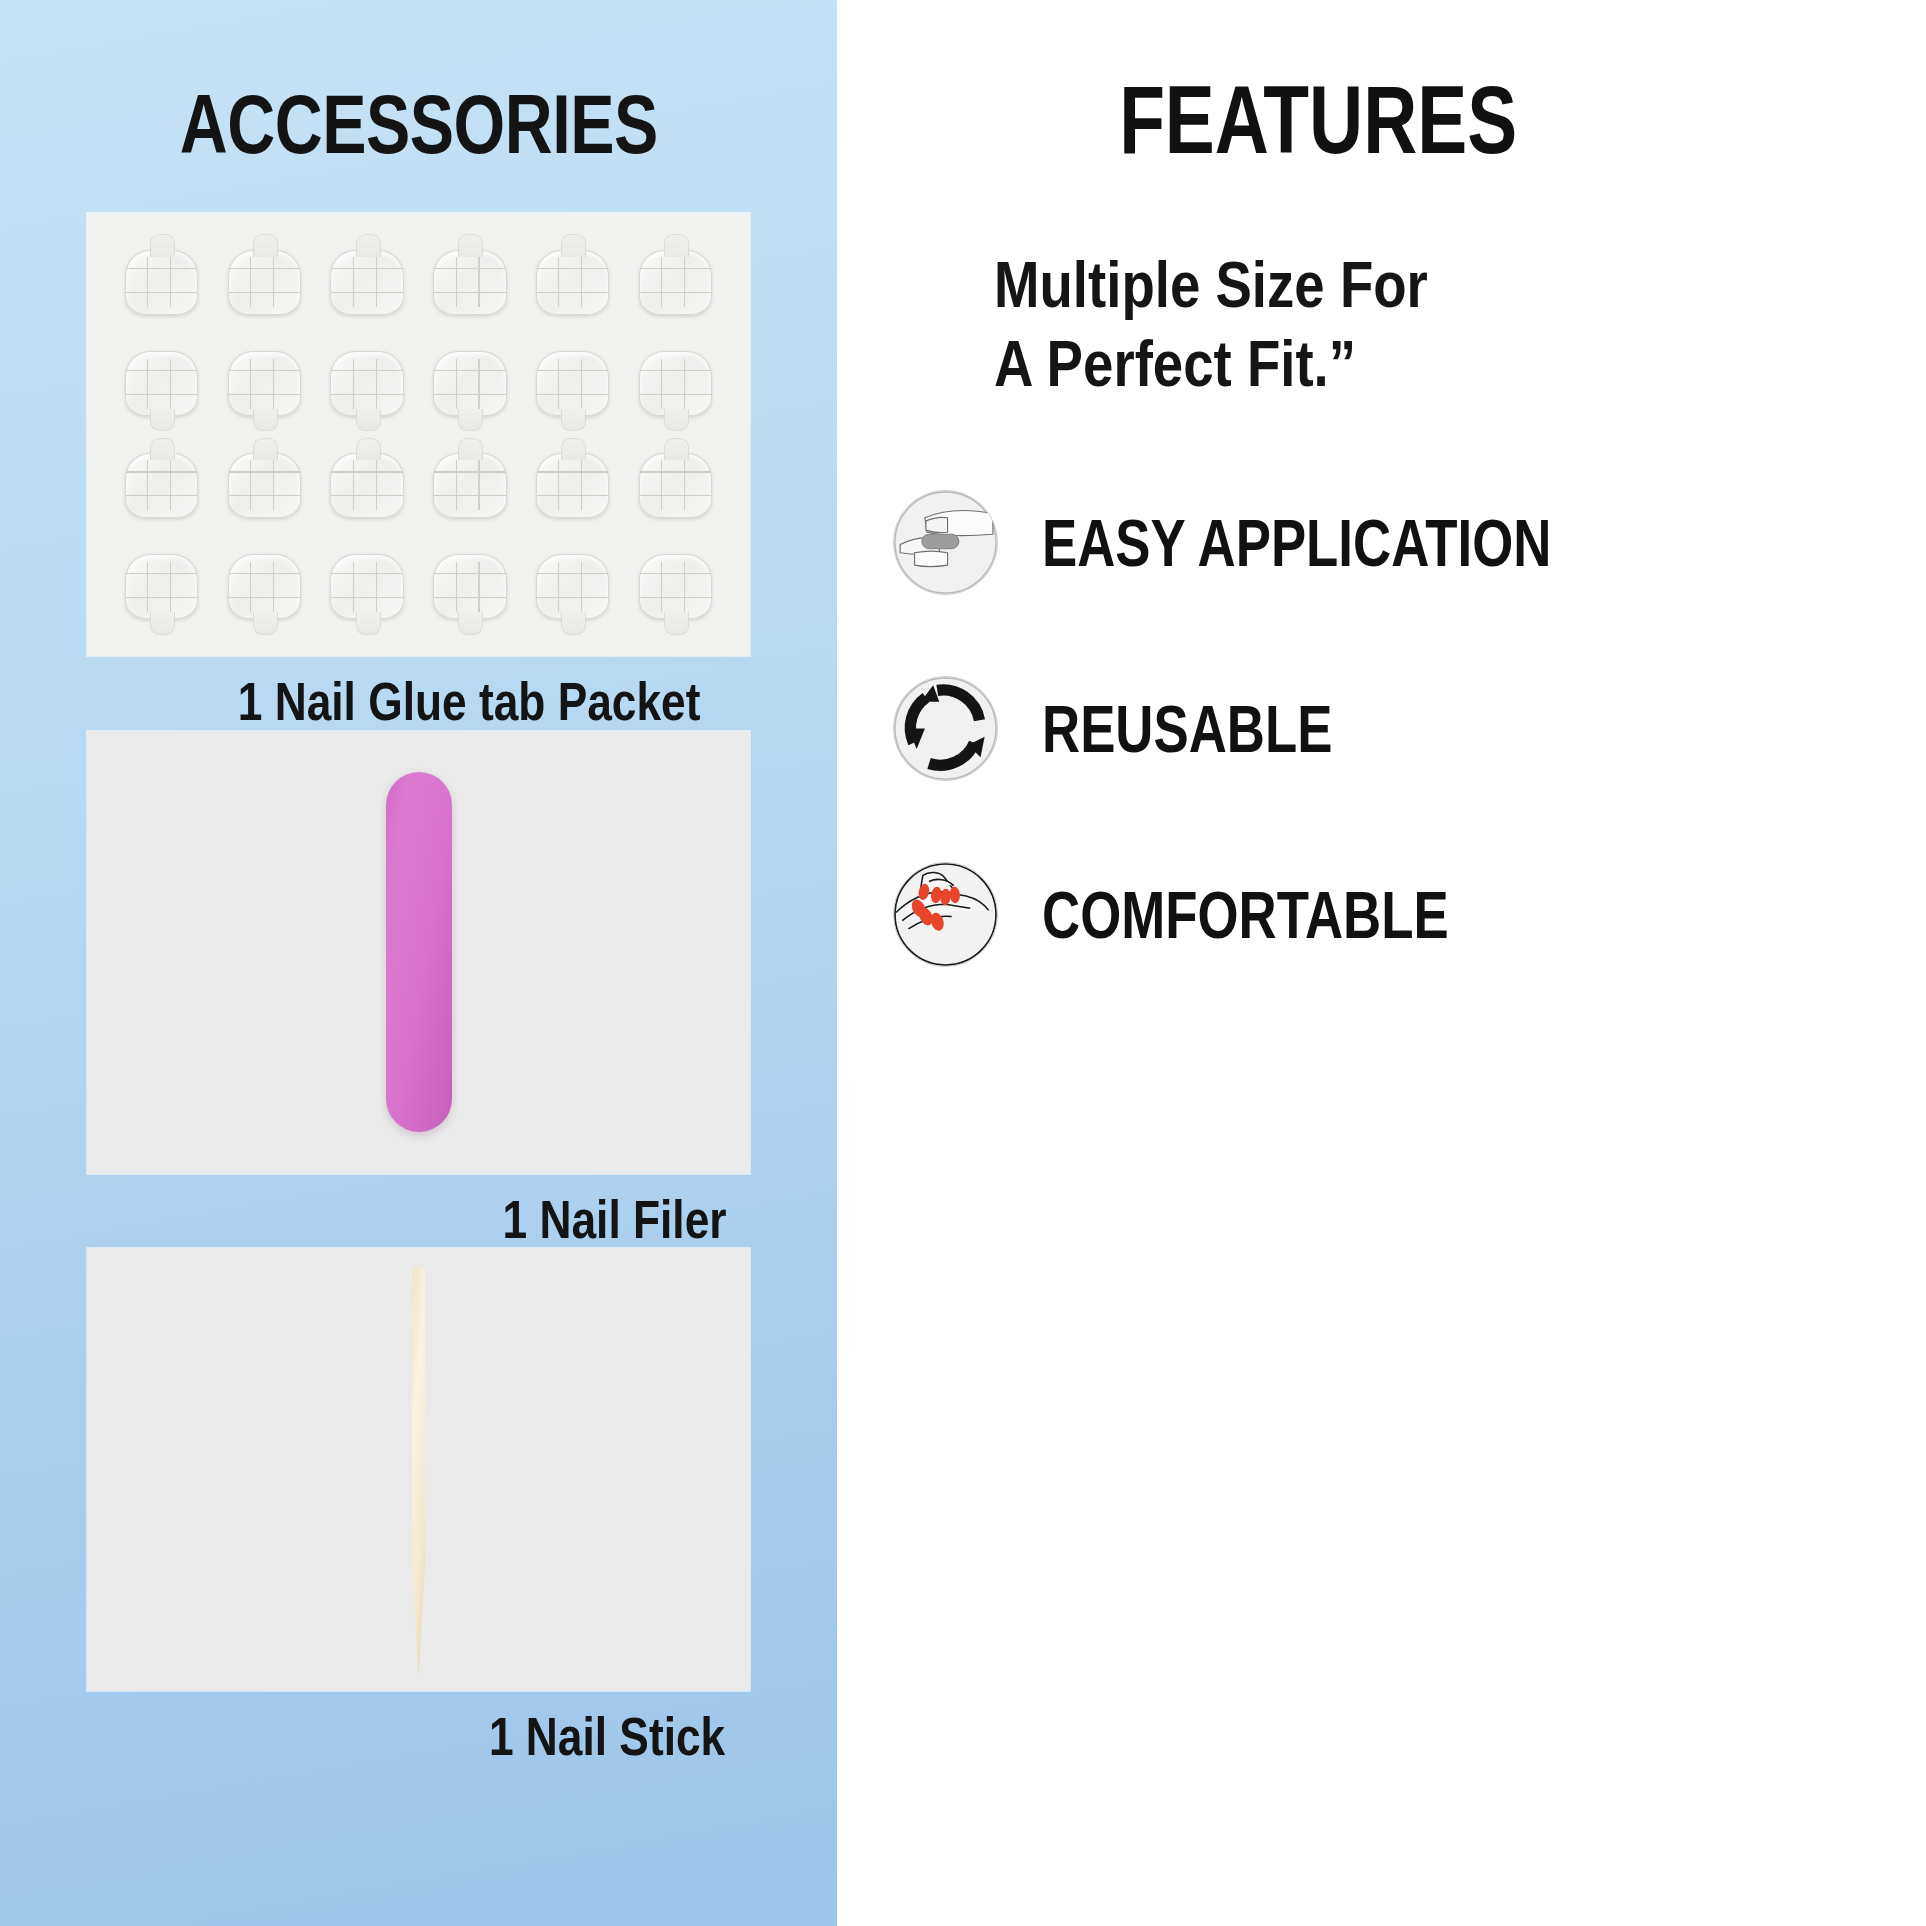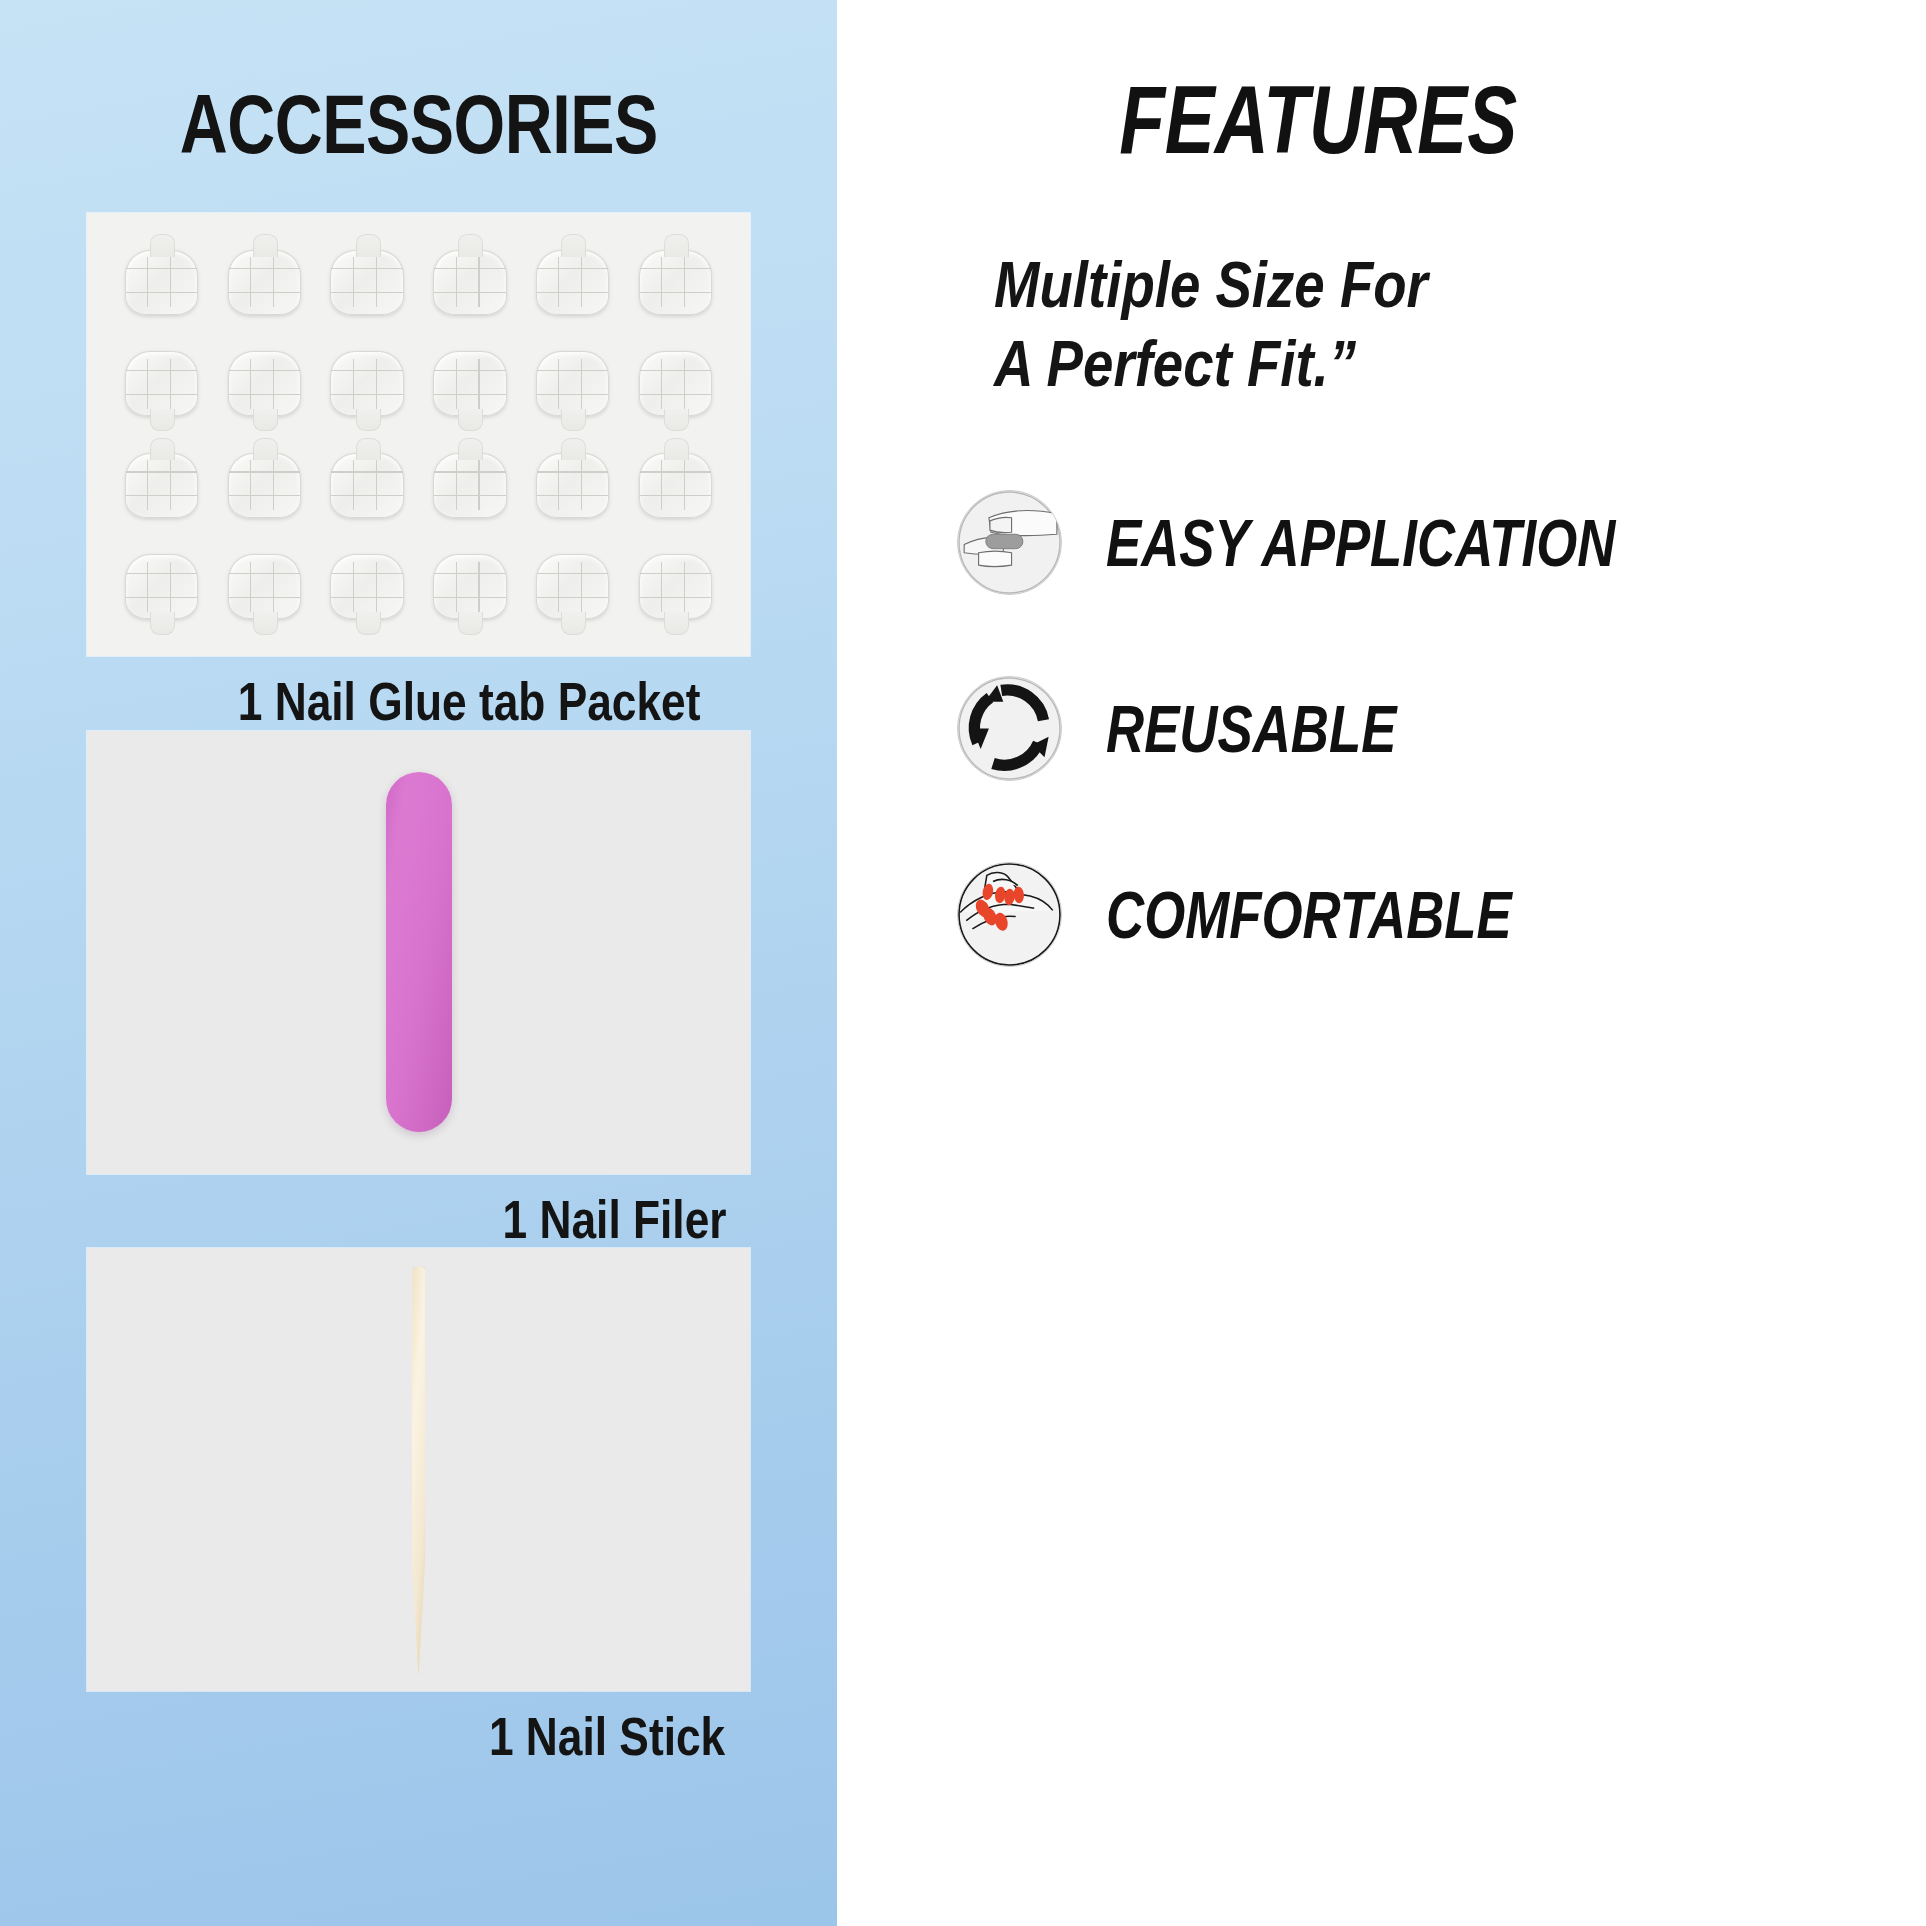--- a/index.html
+++ b/index.html
@@ -112,21 +112,21 @@
     border-radius:8px 8px 0 0;
     clip-path:polygon(6% 0%,94% 0%,96% 72%,52% 100%,48% 100%,4% 72%);
     box-shadow:0 1.1px 3.4px rgba(120,100,60,.25);
   }
 
   
   .right-panel {
     position:relative;
     width:963px; height:1592px;
     background:#ffffff;
-    display:flex; flex-direction:column; align-items:center;font-style:italic;
+    display:flex; flex-direction:column; align-items:center;
   }
   .feat-title {
     margin-top:72px;
     font-size:96px;
     font-weight:800;
     color:#111111;
     transform:scaleX(0.78);
     line-height:1;
     white-space:nowrap;
   }
@@ -135,21 +135,21 @@
     width:743px;
     text-align:left;
     padding-left:56px;
     font-size:65px;
     font-weight:700;
     color:#151515;
     line-height:1.22;
     transform:scaleX(0.84);
     transform-origin:left center;
   }
-  .feature-list { margin-top:74px; width:100%; padding-left:120px; }
+  .feature-list { margin-top:74px; width:100%; padding-left:56px; }
   .feature-row {
     display:flex;
     align-items:center;
     height:130px;
     margin-bottom:56px;
   }
   .feature-icon {
     width:105px; height:105px;
     min-width:105px;
     border-radius:50%;

